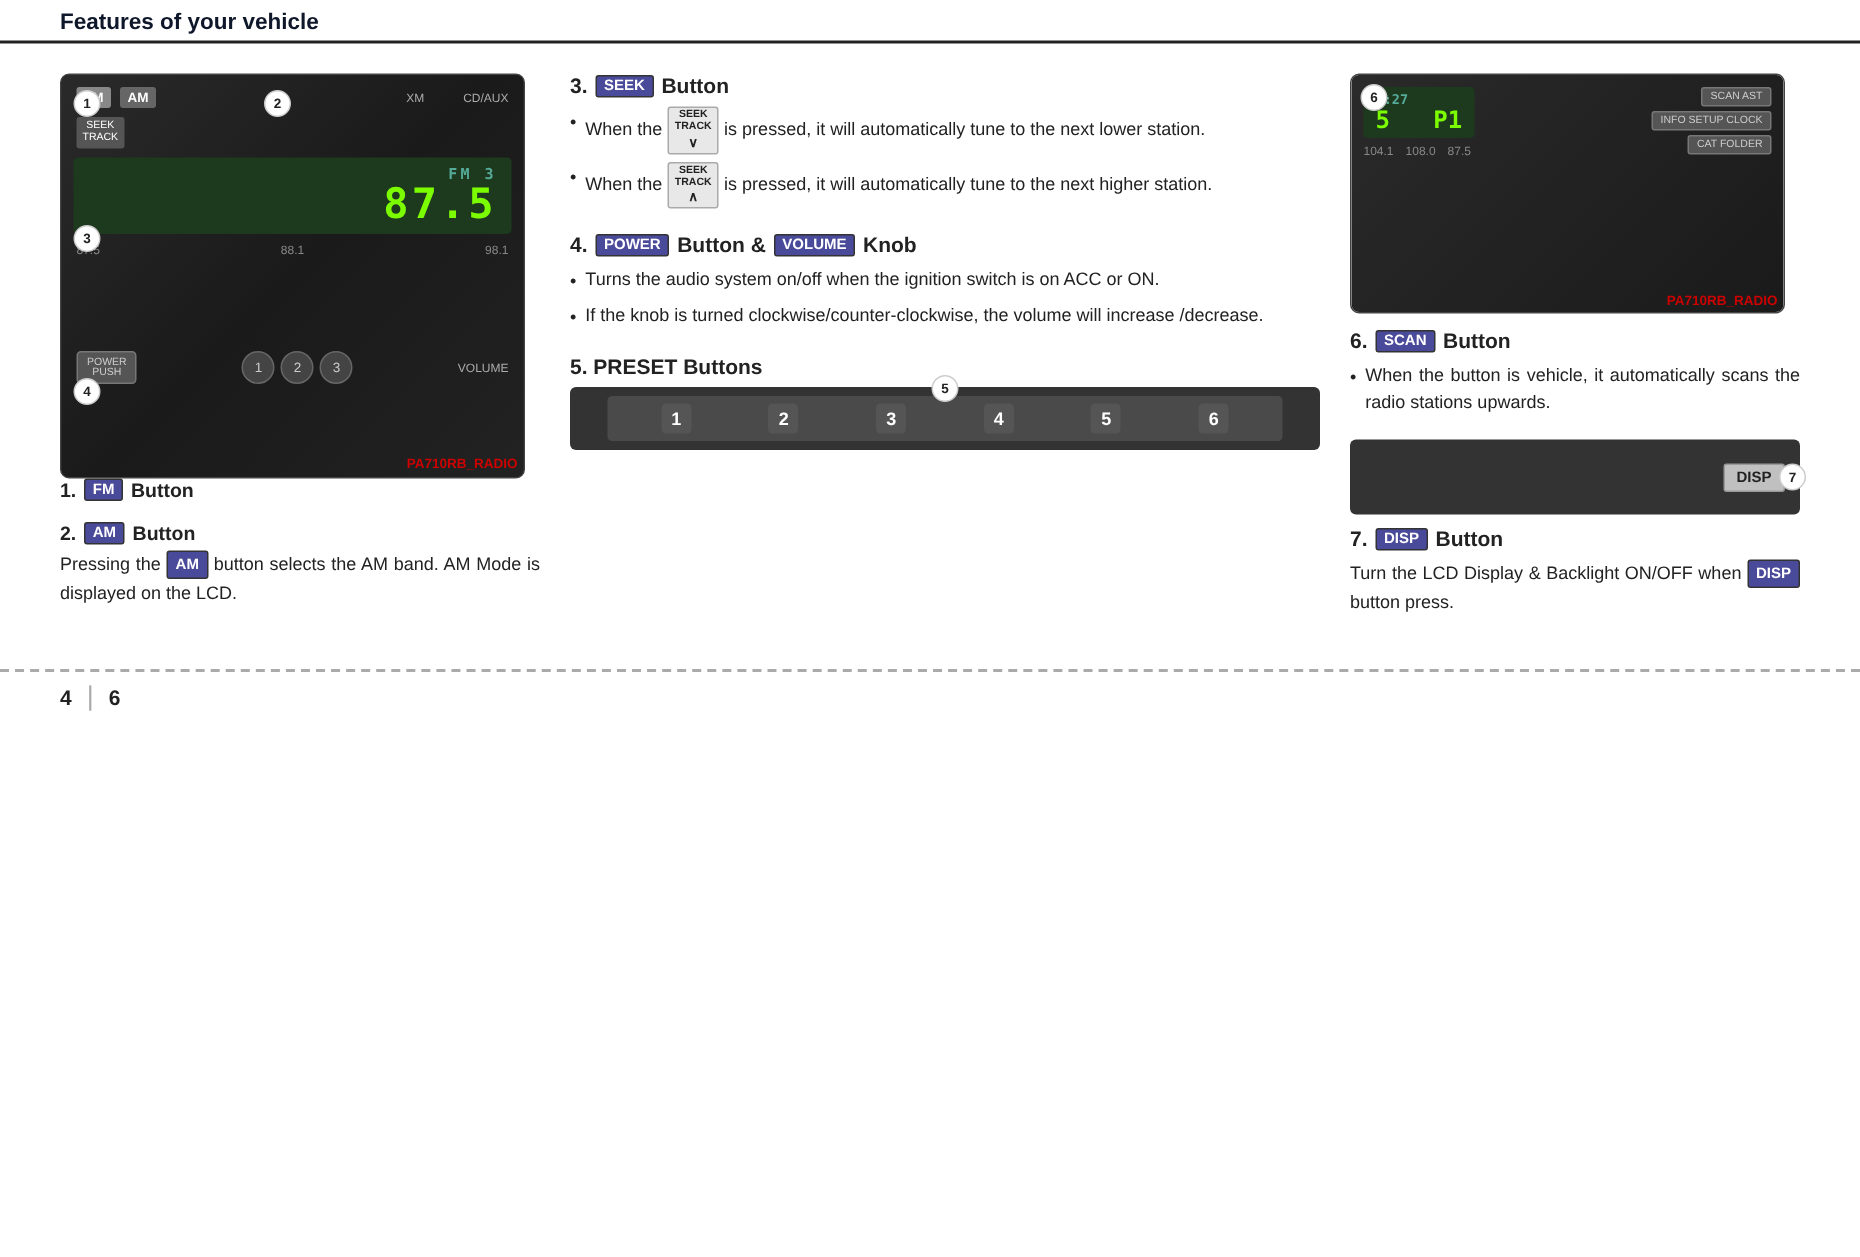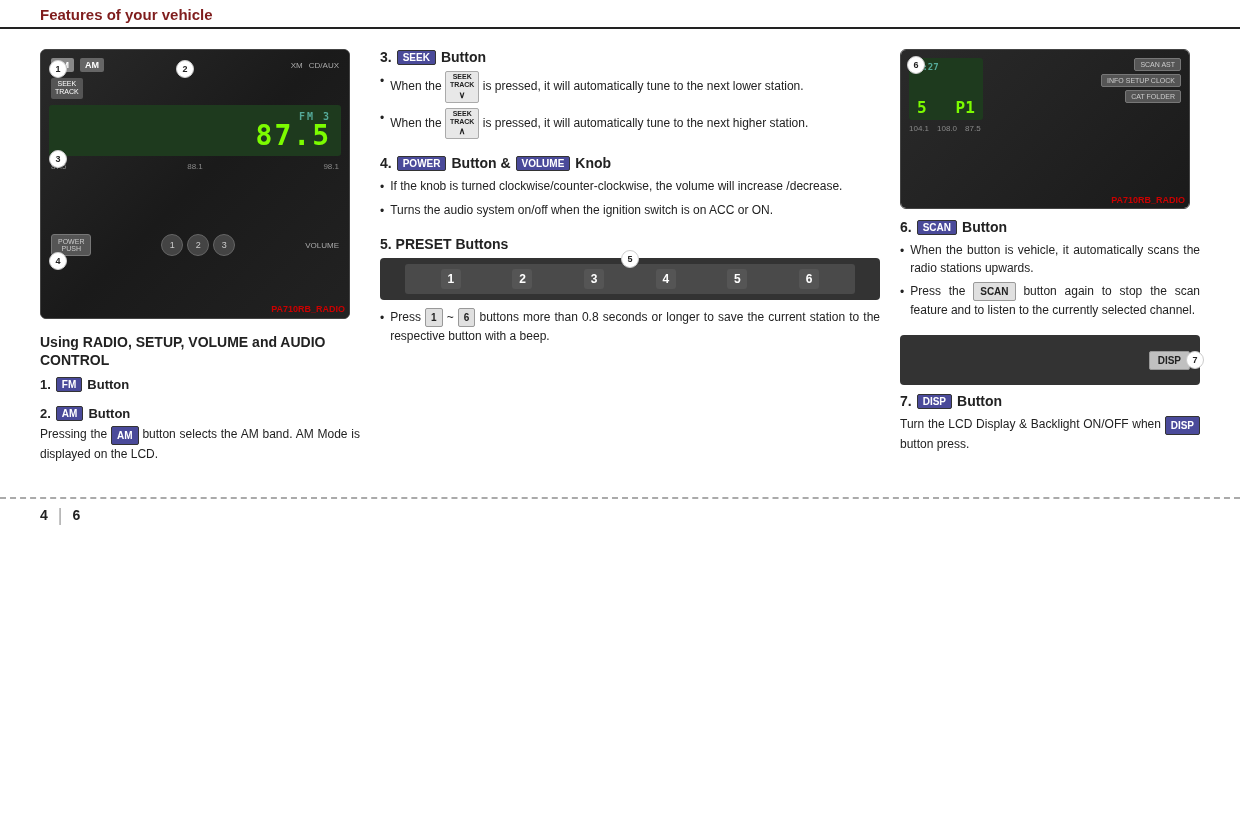--- a/index.html
+++ b/index.html
@@ -10,21 +10,21 @@
       width: 1240px;
       min-height: 838px;
       color: #222;
     }
 
     .page-header {
       border-bottom: 2px solid #222;
       padding: 6px 40px 4px 40px;
       font-size: 15px;
       font-weight: bold;
-      color: #7f1d1d;
+      color: #0f172a;
     }
 
     .page-content {
       display: flex;
       flex-direction: row;
       padding: 20px 40px 10px 40px;
       gap: 20px;
     }
 
     
@@ -478,21 +478,21 @@
   <div class="left-col">
 
     <div class="radio-image-container">
       <div class="radio-face">
 
         <div class="radio-top-bar">
           <span class="radio-badge fm">FM</span>
           <span class="radio-badge am">AM</span>
           <div style="flex:1"></div>
           <span style="color:#aaa;font-size:8px">XM</span>
-          <span style="color:#aaa;font-size:8px;margin-left:0">CD/AUX</span>
+          <span style="color:#aaa;font-size:8px;margin-left:20px">CD/AUX</span>
         </div>
         <div style="display:flex;align-items:center;gap:6px;padding:2px 10px;">
           <div class="radio-seek-btn" style="font-size:7px;line-height:1.2;">SEEK<br>TRACK</div>
         </div>
 
         <div class="radio-display">
           <div style="font-size:10px;color:#5a9;">FM 3</div>
           <div style="font-size:28px;line-height:1;">87.5</div>
         </div>
         <div class="radio-freq-row">
@@ -514,21 +514,20 @@
         </div>
       </div>
 
       <div class="circle-badge" style="top:10px;left:8px;">1</div>
       <div class="circle-badge" style="top:10px;left:135px;">2</div>
       <div class="circle-badge" style="top:100px;left:8px;">3</div>
       <div class="circle-badge" style="bottom:48px;left:8px;">4</div>
       <div class="image-label">PA710RB_RADIO</div>
     </div>
 
-    <div class="section-title">Using RADIO, SETUP, VOLUME and AUDIO CONTROL</div>
 
     <div class="item-section">
       <div class="item-heading">
         <span>1.</span>
         <span class="btn-label blue-bg">FM</span>
         <span>Button</span>
       </div>
     </div>
 
     <div class="item-section">
@@ -573,24 +572,24 @@
     <div class="section-block">
       <div class="section-num-heading">
         <span>4.</span>
         <span class="btn-label blue-bg">POWER</span>
         <span>Button &amp;</span>
         <span class="btn-label blue-bg">VOLUME</span>
         <span>Knob</span>
       </div>
       <ul class="bullet-list">
         <li>
-          <span>If the knob is turned clockwise/counter-clockwise, the volume will increase /decrease.</span>
+          <span>Turns the audio system on/off when the ignition switch is on ACC or ON.</span>
         </li>
         <li>
-          <span>Turns the audio system on/off when the ignition switch is on ACC or ON.</span>
+          <span>If the knob is turned clockwise/counter-clockwise, the volume will increase /decrease.</span>
         </li>
       </ul>
     </div>
 
     <div class="section-block">
       <div class="section-num-heading">
         <span>5. PRESET Buttons</span>
       </div>
 
       <div class="preset-image-container">
@@ -598,37 +597,34 @@
         <div class="preset-bar">
           <div class="preset-num">1</div>
           <div class="preset-num">2</div>
           <div class="preset-num">3</div>
           <div class="preset-num">4</div>
           <div class="preset-num">5</div>
           <div class="preset-num">6</div>
         </div>
       </div>
       <ul class="bullet-list">
-        <li>
-          <span>Press <span class="btn-label">1</span> ~ <span class="btn-label">6</span> buttons more than 0.8 seconds or longer to save the current station to the respective button with a beep.</span>
-        </li>
       </ul>
     </div>
 
   </div>
 
   <div class="right-col">
 
     <div class="radio-image-right">
       <div class="radio-right-face">
         <div class="radio-right-top">
           <div>
             <div class="radio-right-display">
               <div style="font-size:9px;color:#5a9;">4:27</div>
-              <div style="font-size:16px;line-height:1;margin-top:28px;">5&nbsp;&nbsp;&nbsp;P1</div>
+              <div style="font-size:16px;line-height:1;">5&nbsp;&nbsp;&nbsp;P1</div>
             </div>
             <div class="radio-right-freq-row">
               <span>104.1</span>
               <span>108.0</span>
               <span>87.5</span>
             </div>
           </div>
           <div class="radio-right-buttons">
             <div class="radio-right-btn">SCAN  AST</div>
             <div class="radio-right-btn">INFO  SETUP CLOCK</div>
@@ -644,23 +640,20 @@
     <div class="section-block">
       <div class="section-num-heading">
         <span>6.</span>
         <span class="btn-label blue-bg">SCAN</span>
         <span>Button</span>
       </div>
       <ul class="bullet-list">
         <li>
           <span>When the button is vehicle, it automatically scans the radio stations upwards.</span>
         </li>
-        <li>
-          <span>Press the <span class="scan-btn-label">SCAN</span> button again to stop the scan feature and to listen to the currently selected channel.</span>
-        </li>
       </ul>
     </div>
 
     <div class="disp-image-container">
       <div style="color:#888;font-size:8px;flex:1;padding-left:10px;"></div>
       <div class="disp-btn">DISP</div>
       <div class="circle-badge-7">7</div>
     </div>
 
     <div class="section-block">

